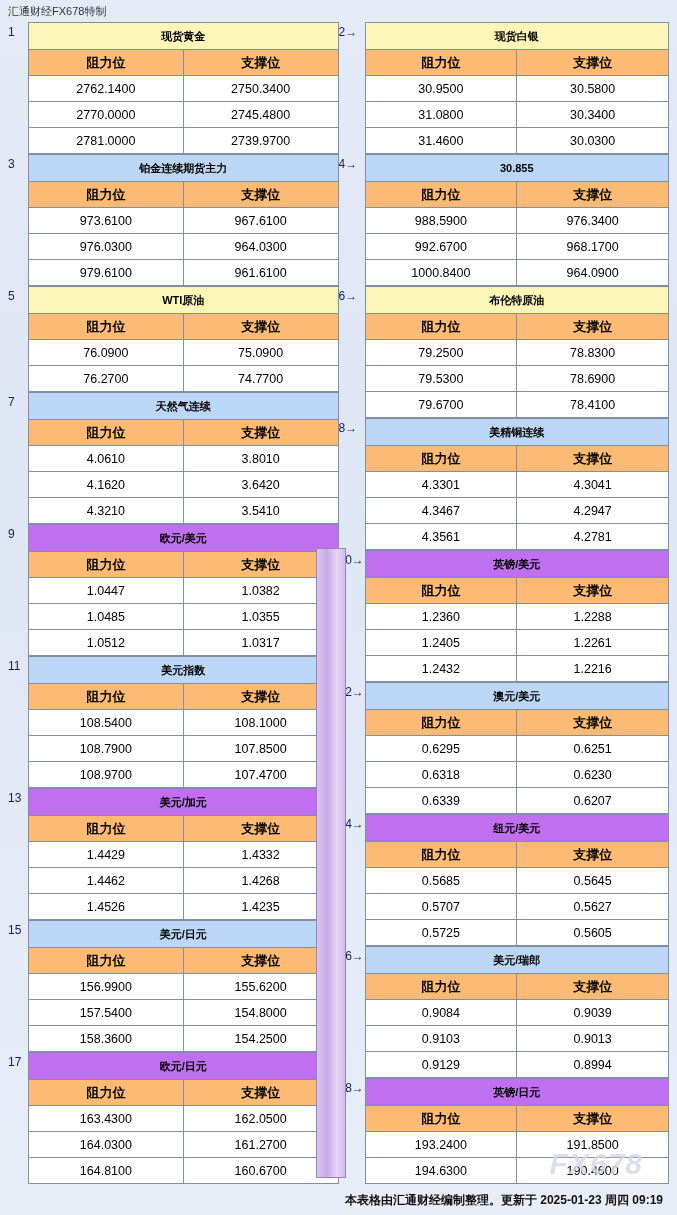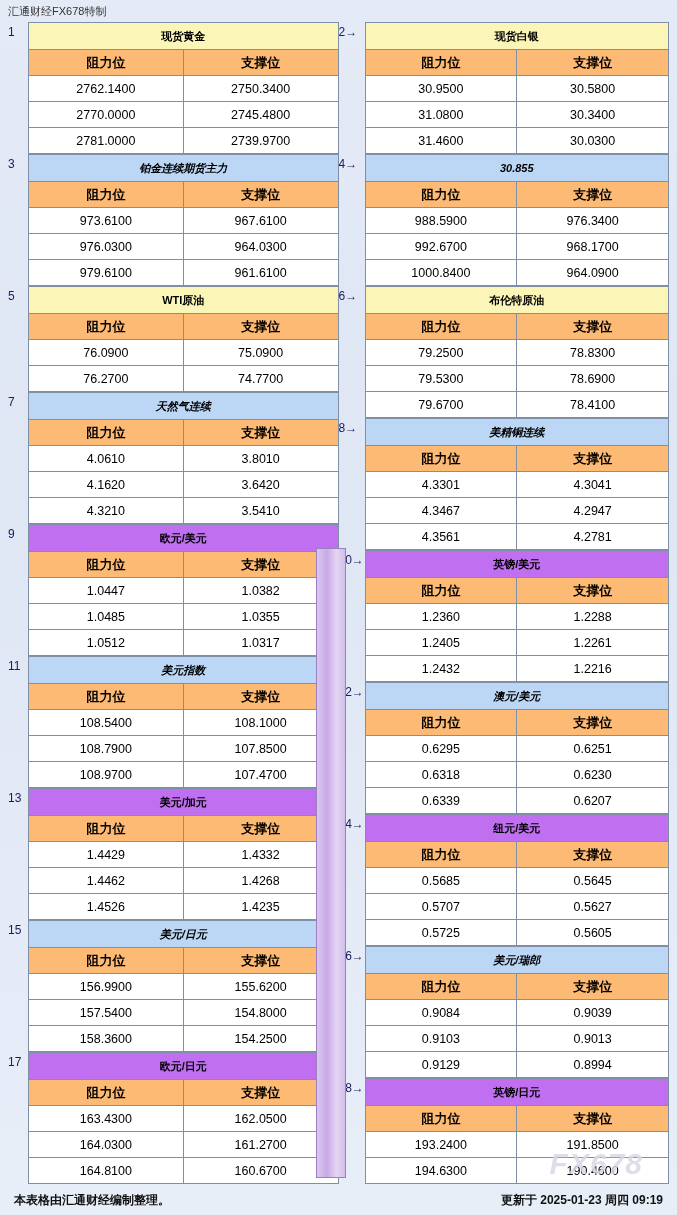--- a/index.html
+++ b/index.html
@@ -12,29 +12,29 @@
   #page{position:relative;width:677px;height:1215px;box-sizing:border-box;padding:0 8px;}
   .topbar{height:22px;display:flex;align-items:center;justify-content:flex-start;font-size:11px;color:#333;}
   .grid{display:grid;grid-template-columns:1fr 1fr;column-gap:0;}
   .col{display:flex;flex-direction:column;}
   .tbl{width:100%;border-collapse:collapse;table-layout:fixed;}
   .tbl td,.tbl th{border:1px solid #7f8fa6;padding:0;text-align:center;height:26px;font-size:12.5px;}
   .title td{font-weight:bold;font-size:11px;height:26px;}
   .hdr td{font-weight:bold;font-size:13px;background:#fdba74;height:25px;}
   .val td{background:#ffffff;font-size:12.5px;height:25px;}
   .t-gold{background:#fbf5b7;}
-  .t-blue{background:#bcd7f5;font-style:italic;}
+  .t-blue{background:#bcd7f5;}
   .t-purple{background:#c06ff0;}
   .blockwrap{display:flex;align-items:flex-start;}
   .blocknum{width:20px;font-size:12px;color:#1b1b5a;padding-top:3px;text-align:left;}
   .blocknum2{width:26px;font-size:12px;color:#1b1b5a;padding-top:3px;text-align:left;}
   .tblhold{flex:1;}
   .footer{
     position:absolute;left:0;right:0;bottom:0;height:30px;
-    display:flex;align-items:center;justify-content:space-between;
+    display:flex;align-items:center;justify-content:flex-end;
     padding:0 14px;box-sizing:border-box;font-size:12px;font-weight:bold;color:#111;
   }
   .footer .right{font-weight:bold;}
   .wm{
     position:absolute;right:34px;bottom:34px;font-size:30px;color:#d8d8e8;
     font-style:italic;font-weight:bold;letter-spacing:1px;opacity:.85;pointer-events:none;
   }
   .midstrip{
     position:absolute;top:548px;left:316px;width:30px;height:630px;
     background:linear-gradient(90deg,#d9c7ef 0%,#c9a8e6 35%,#e3d6f3 70%,#d2bde9 100%);

